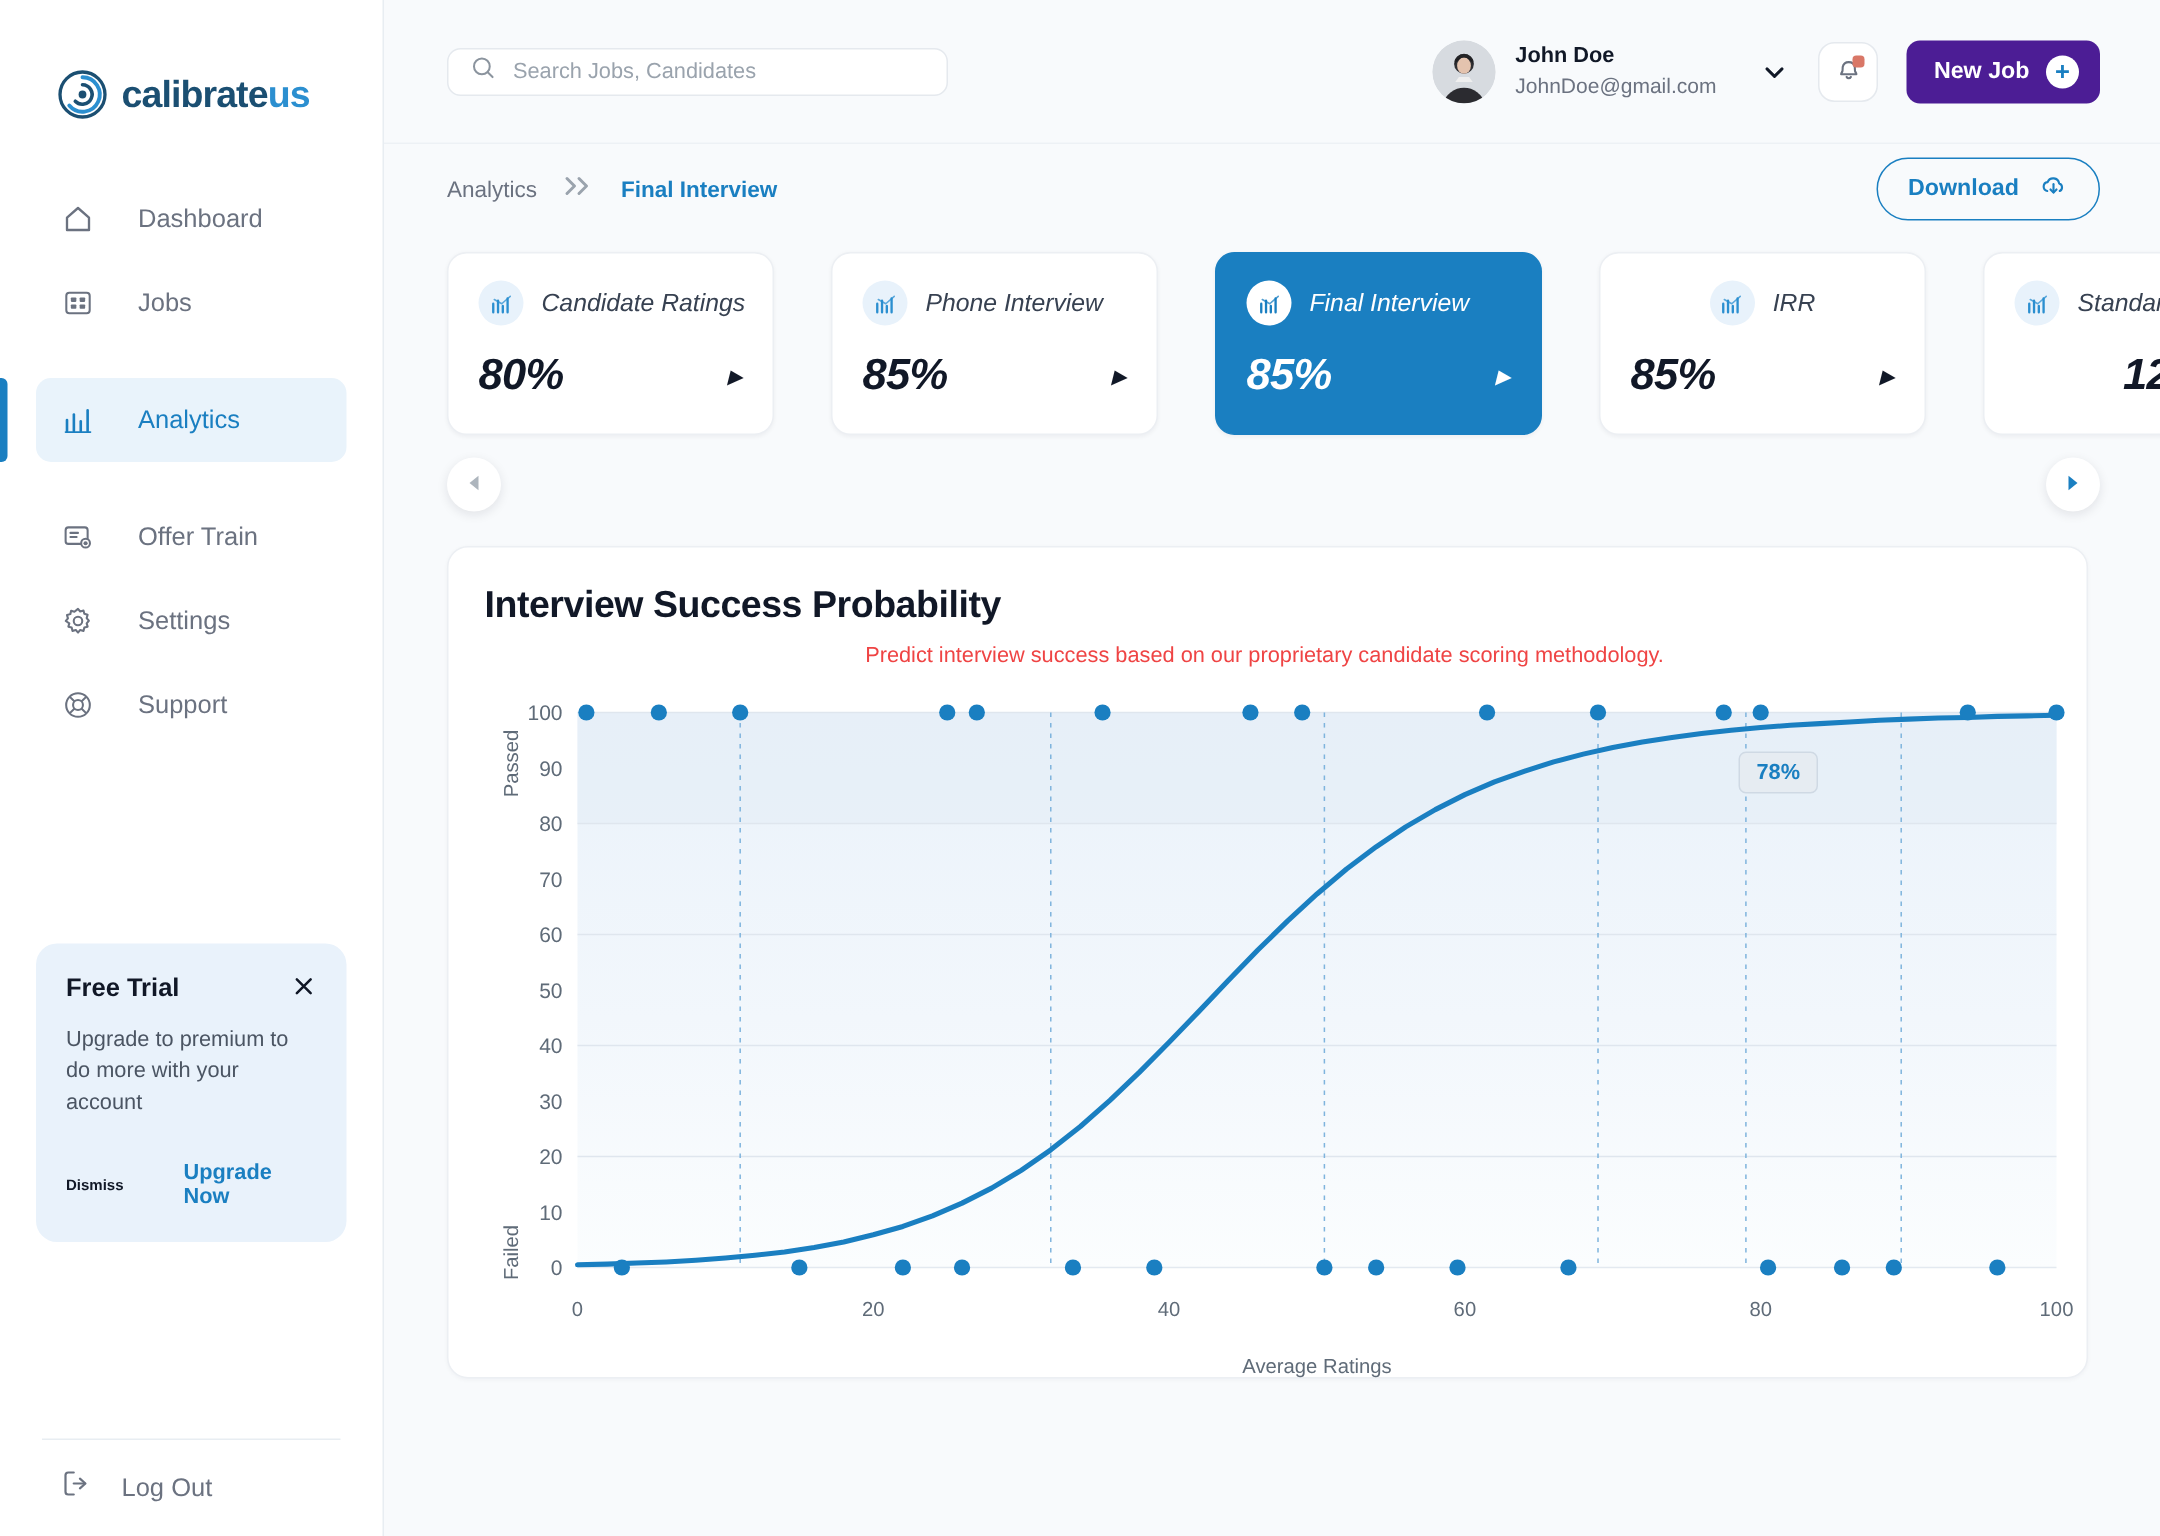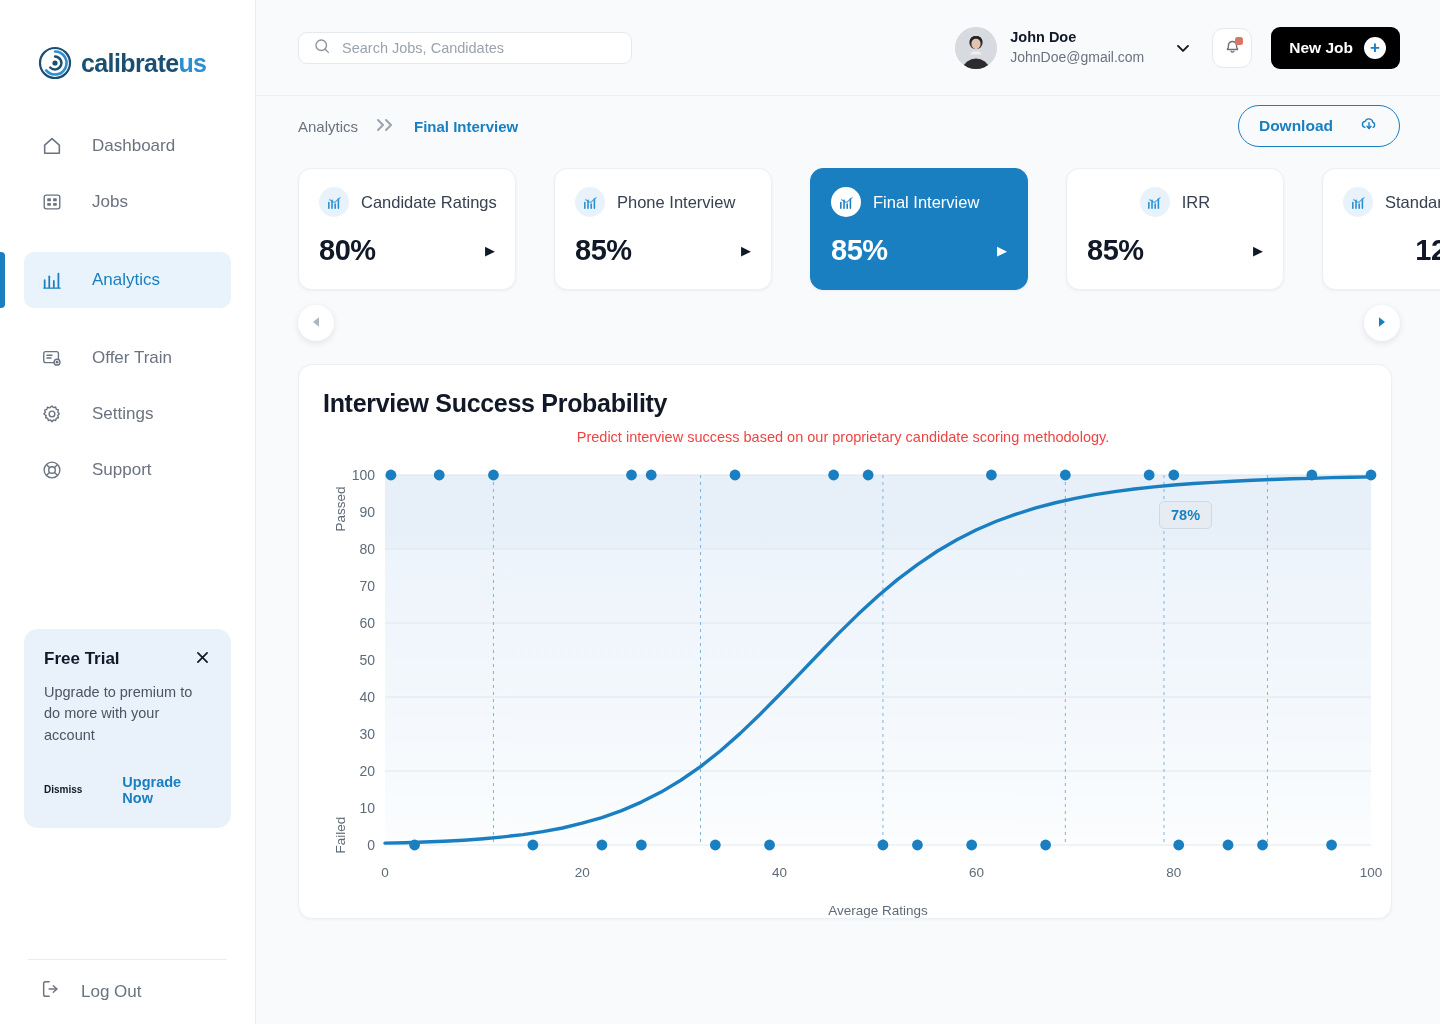--- a/index.html
+++ b/index.html
@@ -85,44 +85,44 @@
   }
   .uname { font-size:14.5px; font-weight:bold; color:#111827; line-height:1.35; }
   .umail { font-size:14px; color:#6b7280; line-height:1.35; }
   .chev { margin-left:16px; color:#111827; display:flex; align-items:center; }
   .bell-btn {
     width:40px; height:40px; border:1px solid #e5e9ee; border-radius:11px;
     background:#fff; display:flex; align-items:center; justify-content:center;
     cursor:pointer; position:relative;
   }
   .newjob {
-    height:42px; background:#000000; color:#fff; border-radius:9px;
+    height:42px; background:#4c1d95; color:#fff; border-radius:9px;
     display:flex; align-items:center; gap:11px; padding:0 14px 0 18px;
     font-size:15.5px; font-weight:bold; cursor:pointer; border:none;
     font-family:"Liberation Sans", sans-serif;
   }
   .newjob .plus {
     width:22px; height:22px; border-radius:50%; background:#fff; color:#1a7fc1;
     display:flex; align-items:center; justify-content:center; font-size:17px;
     font-weight:bold; line-height:1;
   }
 
   .crumbbar { height:60px; display:flex; align-items:center; padding:0 40px 0 42px; }
   .crumb { font-size:15px; color:#6b7280; cursor:pointer; }
   .crumb-sep { margin:0 17px; color:#9aa3ad; font-size:15px; letter-spacing:-2px; }
   .crumb-current { font-size:15px; color:#1a7fc1; font-weight:bold; cursor:pointer; }
   .download {
     margin-left:auto; height:42px; border:1.6px solid #1a7fc1; color:#1a7fc1;
-    border-radius:22px; display:flex; align-items:center; gap:26px;
+    border-radius:22px; display:flex; align-items:center; gap:13px;
     padding:0 20px; font-size:15.5px; font-weight:bold; background:transparent;
     cursor:pointer; font-family:"Liberation Sans", sans-serif;
   }
 
   
-  .cards-row { position:relative; padding:0 0 0 42px; margin-top:12px; height:126px; }
+  .cards-row { position:relative; padding:0 0 0 42px; margin-top:12px; height:126px;font-style:italic; }
   .cards { display:flex; gap:38px; height:122px; }
   .card {
     width:218px; flex:0 0 218px; background:#fff; border:1px solid #eceff3;
     border-radius:13px; padding:18px 20px 0 20px;
     box-shadow:0 1px 3px rgba(16,24,40,0.05);
     cursor:pointer;
   }
   .card.active { background:#1a7fc1; border-color:#1a7fc1; }
   .card-head { display:flex; align-items:center; gap:12px; }
   .card-ico {

